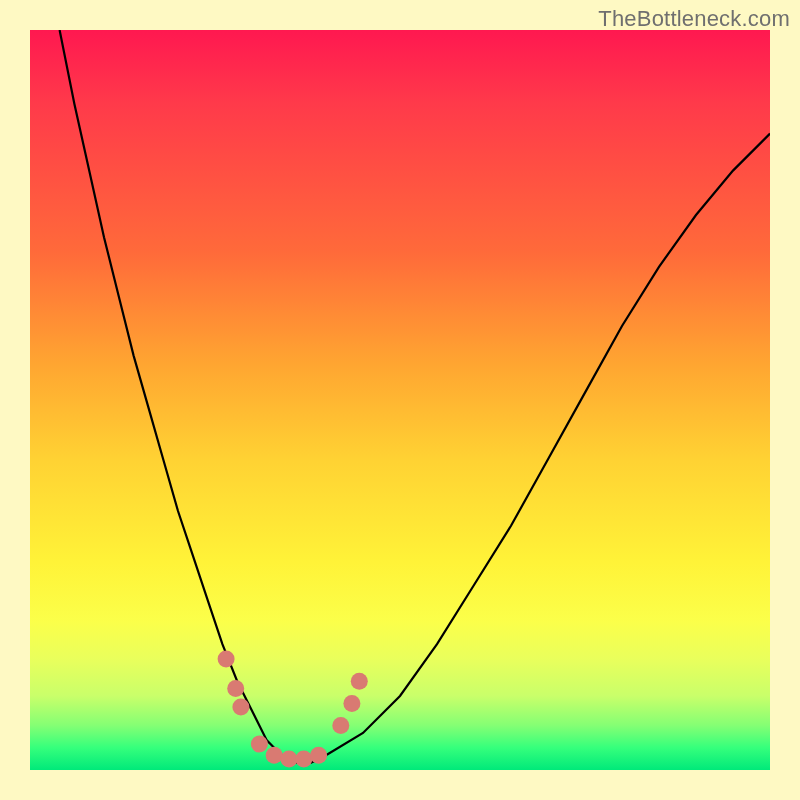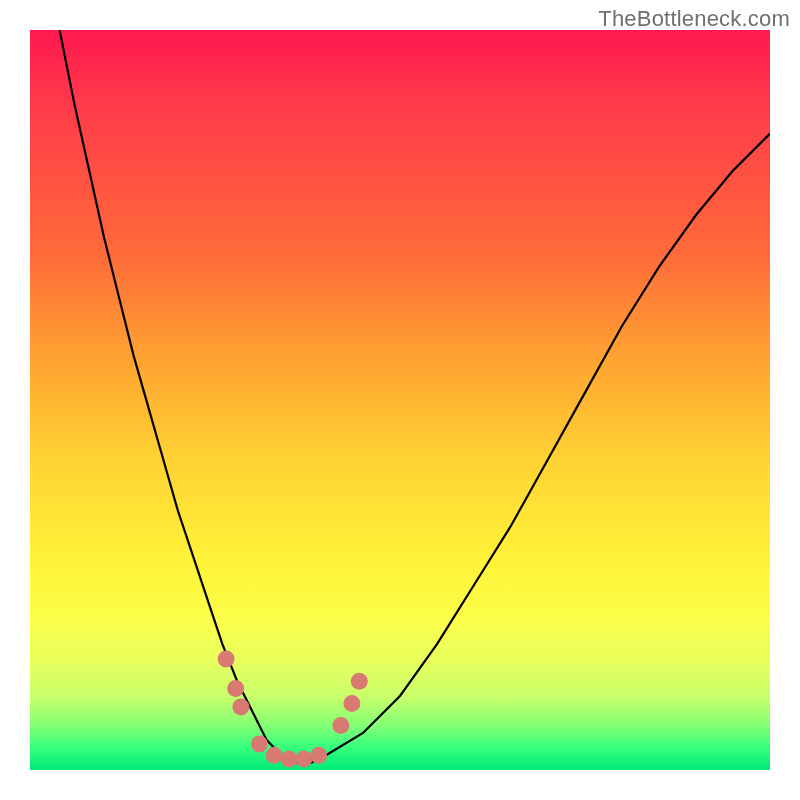--- a/index.html
+++ b/index.html
@@ -10,21 +10,21 @@
     background: #000;
     overflow: hidden;
     font-family: Arial, Helvetica, sans-serif;
   }
   .frame {
     position: absolute;
     left: 0;
     top: 0;
     width: 800px;
     height: 800px;
-    background: #ffffff;
+    background: #fef9c3;
   }
   .plot {
     position: absolute;
     left: 30px;
     top: 30px;
     width: 740px;
     height: 740px;
     
     background: linear-gradient(
       to bottom,

